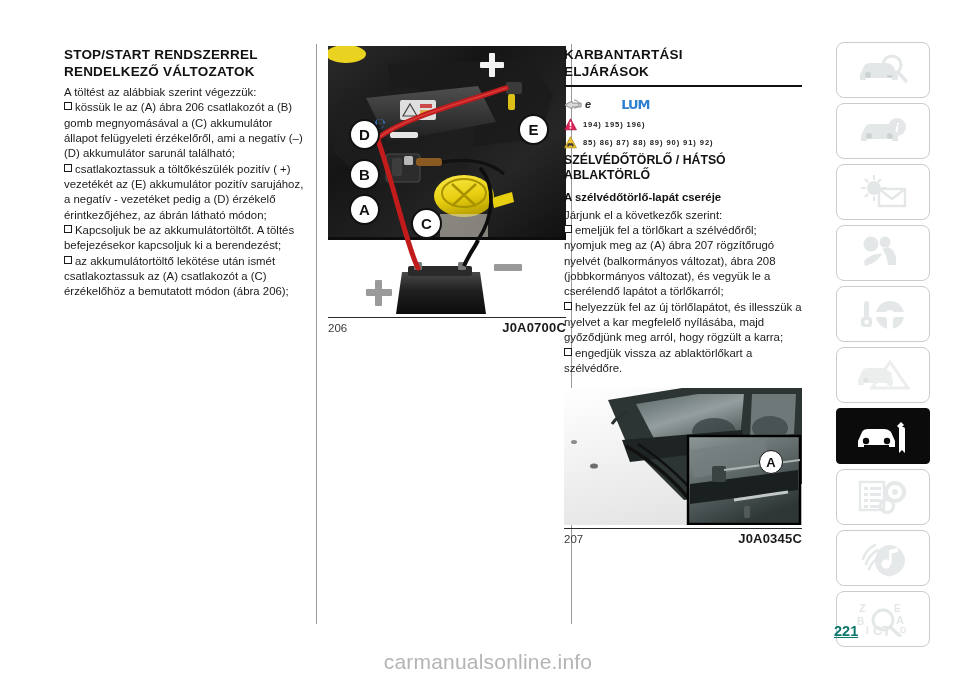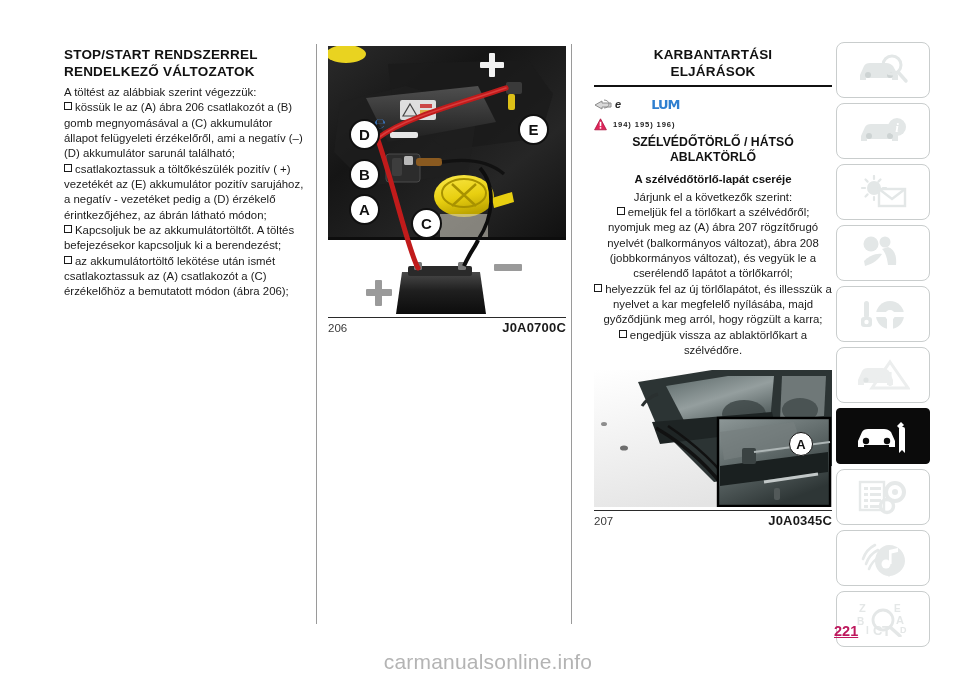--- a/index.html
+++ b/index.html
@@ -23,21 +23,21 @@
     width: 804px; height: 683px;
   }
 
   
   .col {
     position: absolute;
     top: 46px;
   }
   #col-left  { left: 64px;  width: 240px; }
   #col-mid   { left: 328px; width: 238px; }
-  #col-right { left: 594px; width: 238px; text-align: center; }
+  #col-right { left: 564px; width: 238px; }
 
   .vdiv {
     position: absolute;
     top: 44px;
     width: 1px;
     height: 580px;
     background: #9a9a9a;
   }
   #vdiv-1 { left: 316px; }
   #vdiv-2 { left: 571px; }
@@ -208,21 +208,21 @@
   }
   .tab svg { display: block; }
 
   
   #pagenum {
     position: absolute;
     left: 834px;
     top: 623px;
     font-size: 14.5px;
     font-weight: bold;
-    color: #be185d;
+    color: #0f766e;
     text-decoration: underline;
   }
   #watermark {
     position: absolute;
     left: 8px; top: 650px;
     width: 960px;
     text-align: center;
     font-size: 21px;
     color: #b4b4b4;
     letter-spacing: 0.2px;
@@ -383,20 +383,29 @@
 
     <div class="warn-row">
       <svg width="13" height="13" viewBox="0 0 13 13">
         <polygon points="6.5,0.8 12.4,11.8 0.6,11.8" fill="#e0245a" stroke="#a8123c" stroke-width="0.8"></polygon>
         <rect x="5.7" y="3.8" width="1.6" height="4.4" fill="#fff"></rect>
         <rect x="5.7" y="9.1" width="1.6" height="1.6" fill="#fff"></rect>
       </svg>
       <span class="warn-nums">194) 195) 196)</span>
     </div>
 
+    <div class="warn-row">
+      <svg width="13" height="13" viewBox="0 0 13 13">
+        <polygon points="6.5,0.8 12.4,11.8 0.6,11.8" fill="#f2c230" stroke="#b08e10" stroke-width="0.8"></polygon>
+        <path d="M3 9.4 L4.3 7.2 L8.6 7.2 L9.9 9.4 Z" fill="#3a3a3a"></path>
+        <circle cx="4.2" cy="9.7" r="0.9" fill="#3a3a3a"></circle>
+        <circle cx="8.7" cy="9.7" r="0.9" fill="#3a3a3a"></circle>
+      </svg>
+      <span class="warn-nums">85) 86) 87) 88) 89) 90) 91) 92)</span>
+    </div>
 
     <h2 class="sub-title">
       <span>SZÉLVÉDŐTÖRLŐ / HÁTSÓ</span><br>
       <span>ABLAKTÖRLŐ</span>
     </h2>
 
     <h3 class="sub-sub">A szélvédőtörlő-lapát cseréje</h3>
 
     <p class="body">Járjunk el a következők szerint:</p>
 

